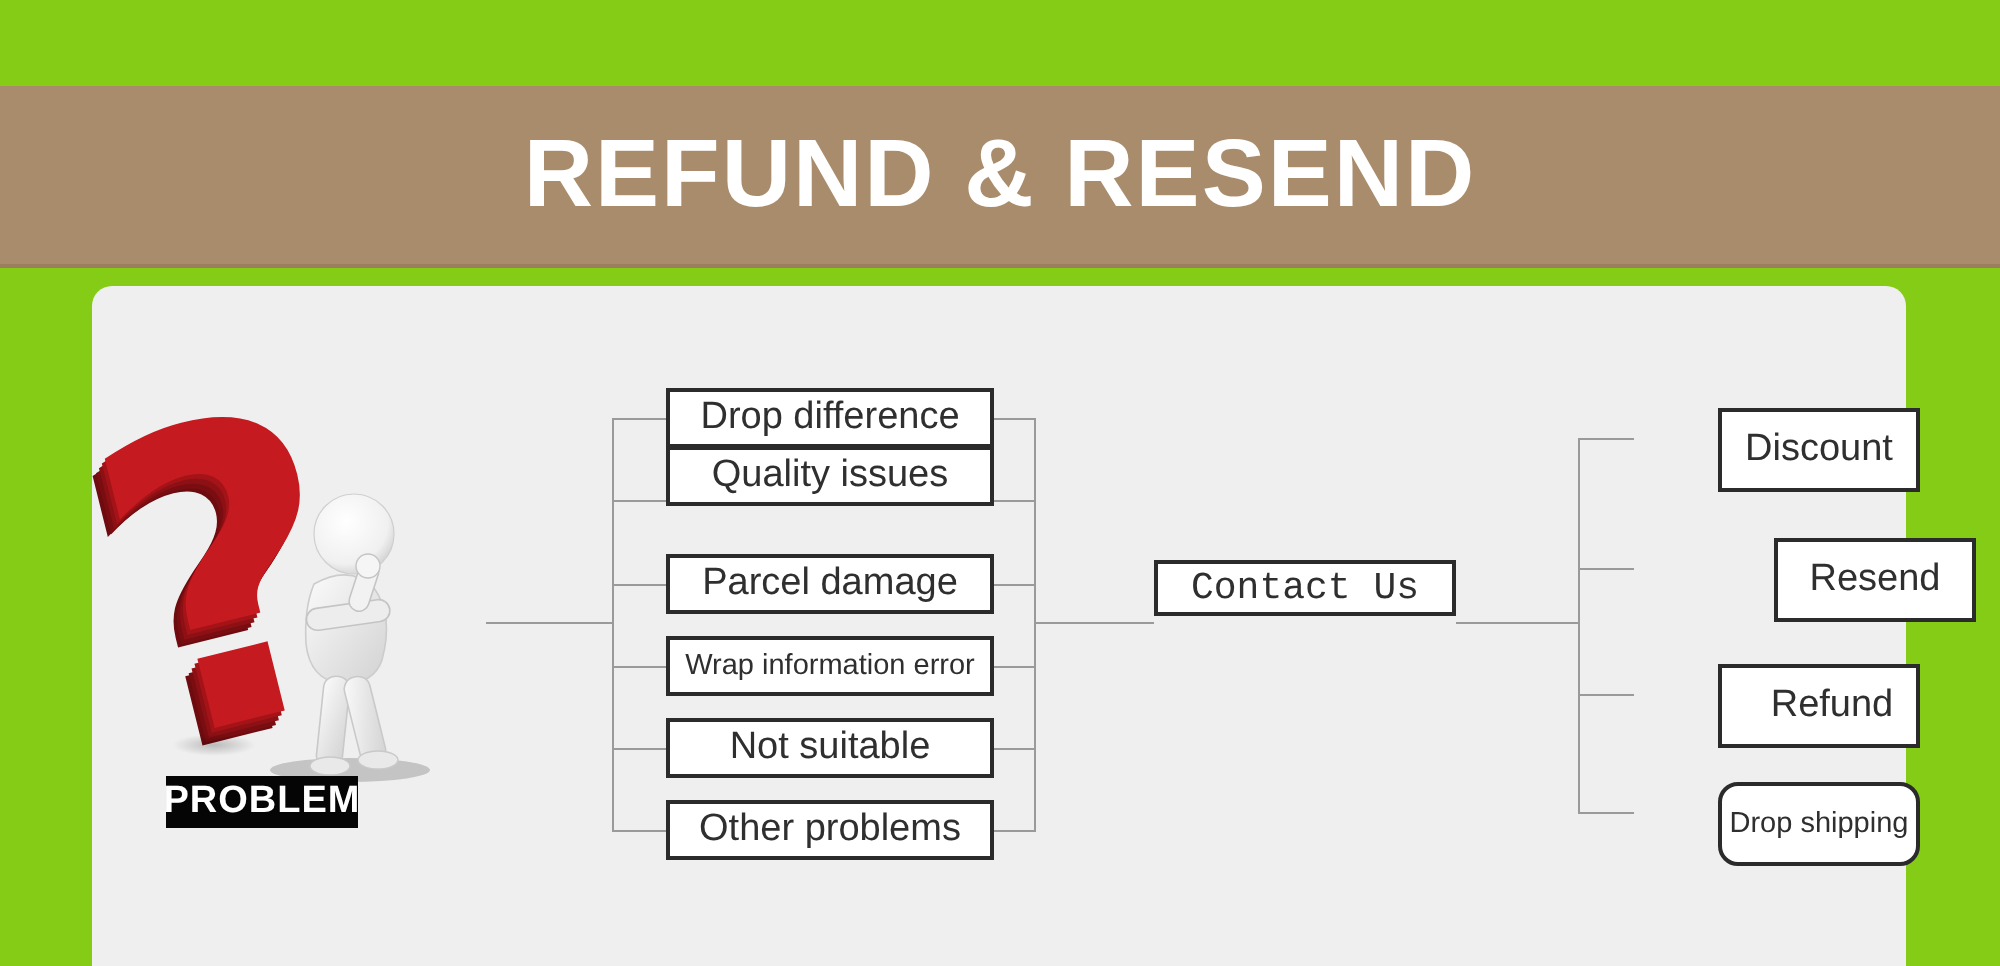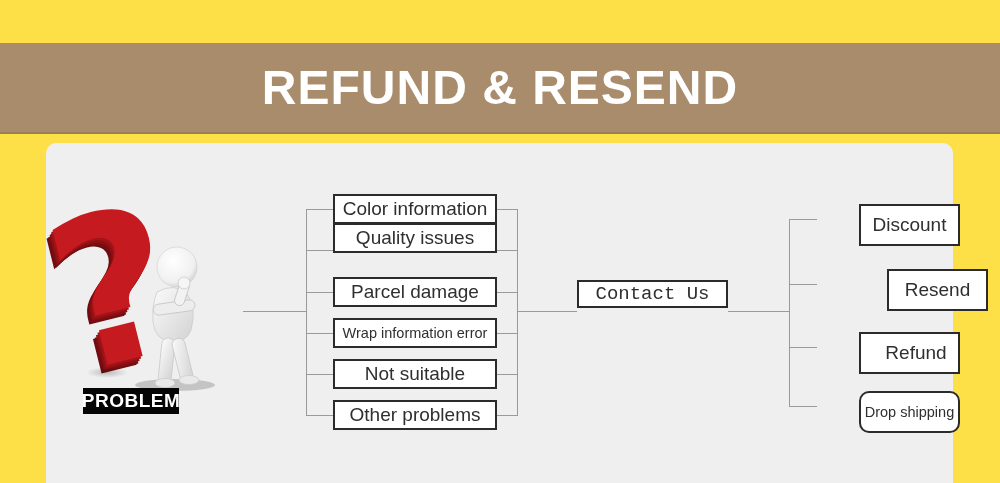--- a/index.html
+++ b/index.html
@@ -1,17 +1,17 @@
 <!DOCTYPE html>
 <html><head>
 <meta charset="utf-8">
 <style>
   html,body{margin:0;padding:0;background:#ffffff;}
   .page{
-    position:relative;width:1000px;height:483px;background:#fde047;
+    position:relative;width:1000px;height:483px;background:#84cc16;
     overflow:hidden;font-family:"Liberation Sans",sans-serif;
   }
   
   .banner{
     position:absolute;left:0;top:43px;width:1000px;height:89px;
     background:#a98c6c;display:flex;align-items:center;justify-content:center;
     border-bottom:2px solid #9b7e5e;
   }
   .banner h1{
     margin:0;color:#ffffff;font-size:48px;font-weight:bold;
@@ -121,21 +121,21 @@
 
   <div class="line lh" style="left:517px;top:311px;width:60px;"></div>
   <div class="line lh" style="left:728px;top:311px;width:61px;"></div>
 
   <div class="line lv" style="left:789px;top:219px;height:188px;"></div>
   <div class="line lh" style="left:789px;top:219px;width:28px;"></div>
   <div class="line lh" style="left:789px;top:284px;width:28px;"></div>
   <div class="line lh" style="left:789px;top:347px;width:28px;"></div>
   <div class="line lh" style="left:789px;top:406px;width:28px;"></div>
 
-  <div class="fbox mbox" style="top:194px;">Color information</div>
+  <div class="fbox mbox" style="top:194px;">Drop difference</div>
   <div class="fbox mbox" style="top:223px;">Quality issues</div>
   <div class="fbox mbox small" style="top:318px;">Wrap information error</div>
   <div class="fbox mbox" style="top:277px;">Parcel damage</div>
   <div class="fbox mbox" style="top:400px;">Other problems</div>
   <div class="fbox mbox" style="top:359px;">Not suitable</div>
 
   <div class="fbox contact">Contact Us</div>
 
   <div class="fbox rbox" style="top:204px;">Discount</div>
   <div class="fbox rbox" style="top:269px;margin-left:28px;">Resend</div>

